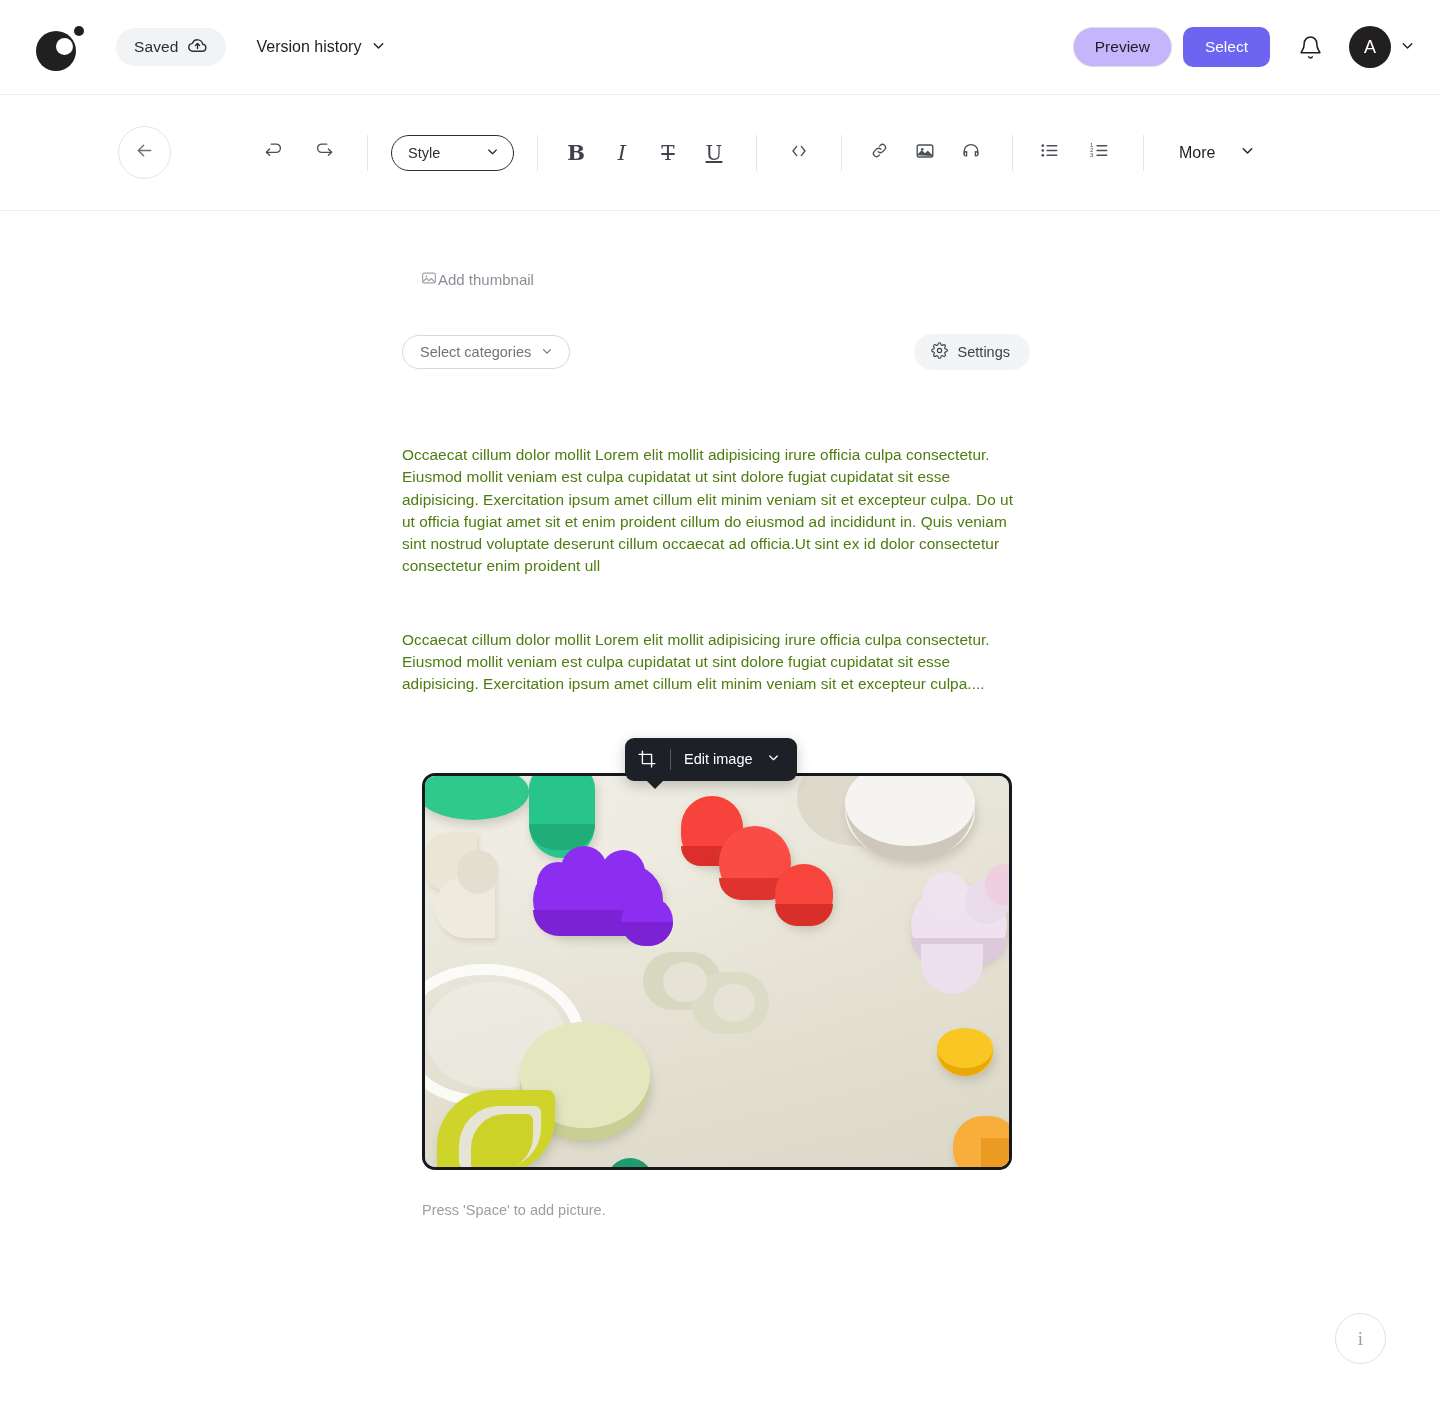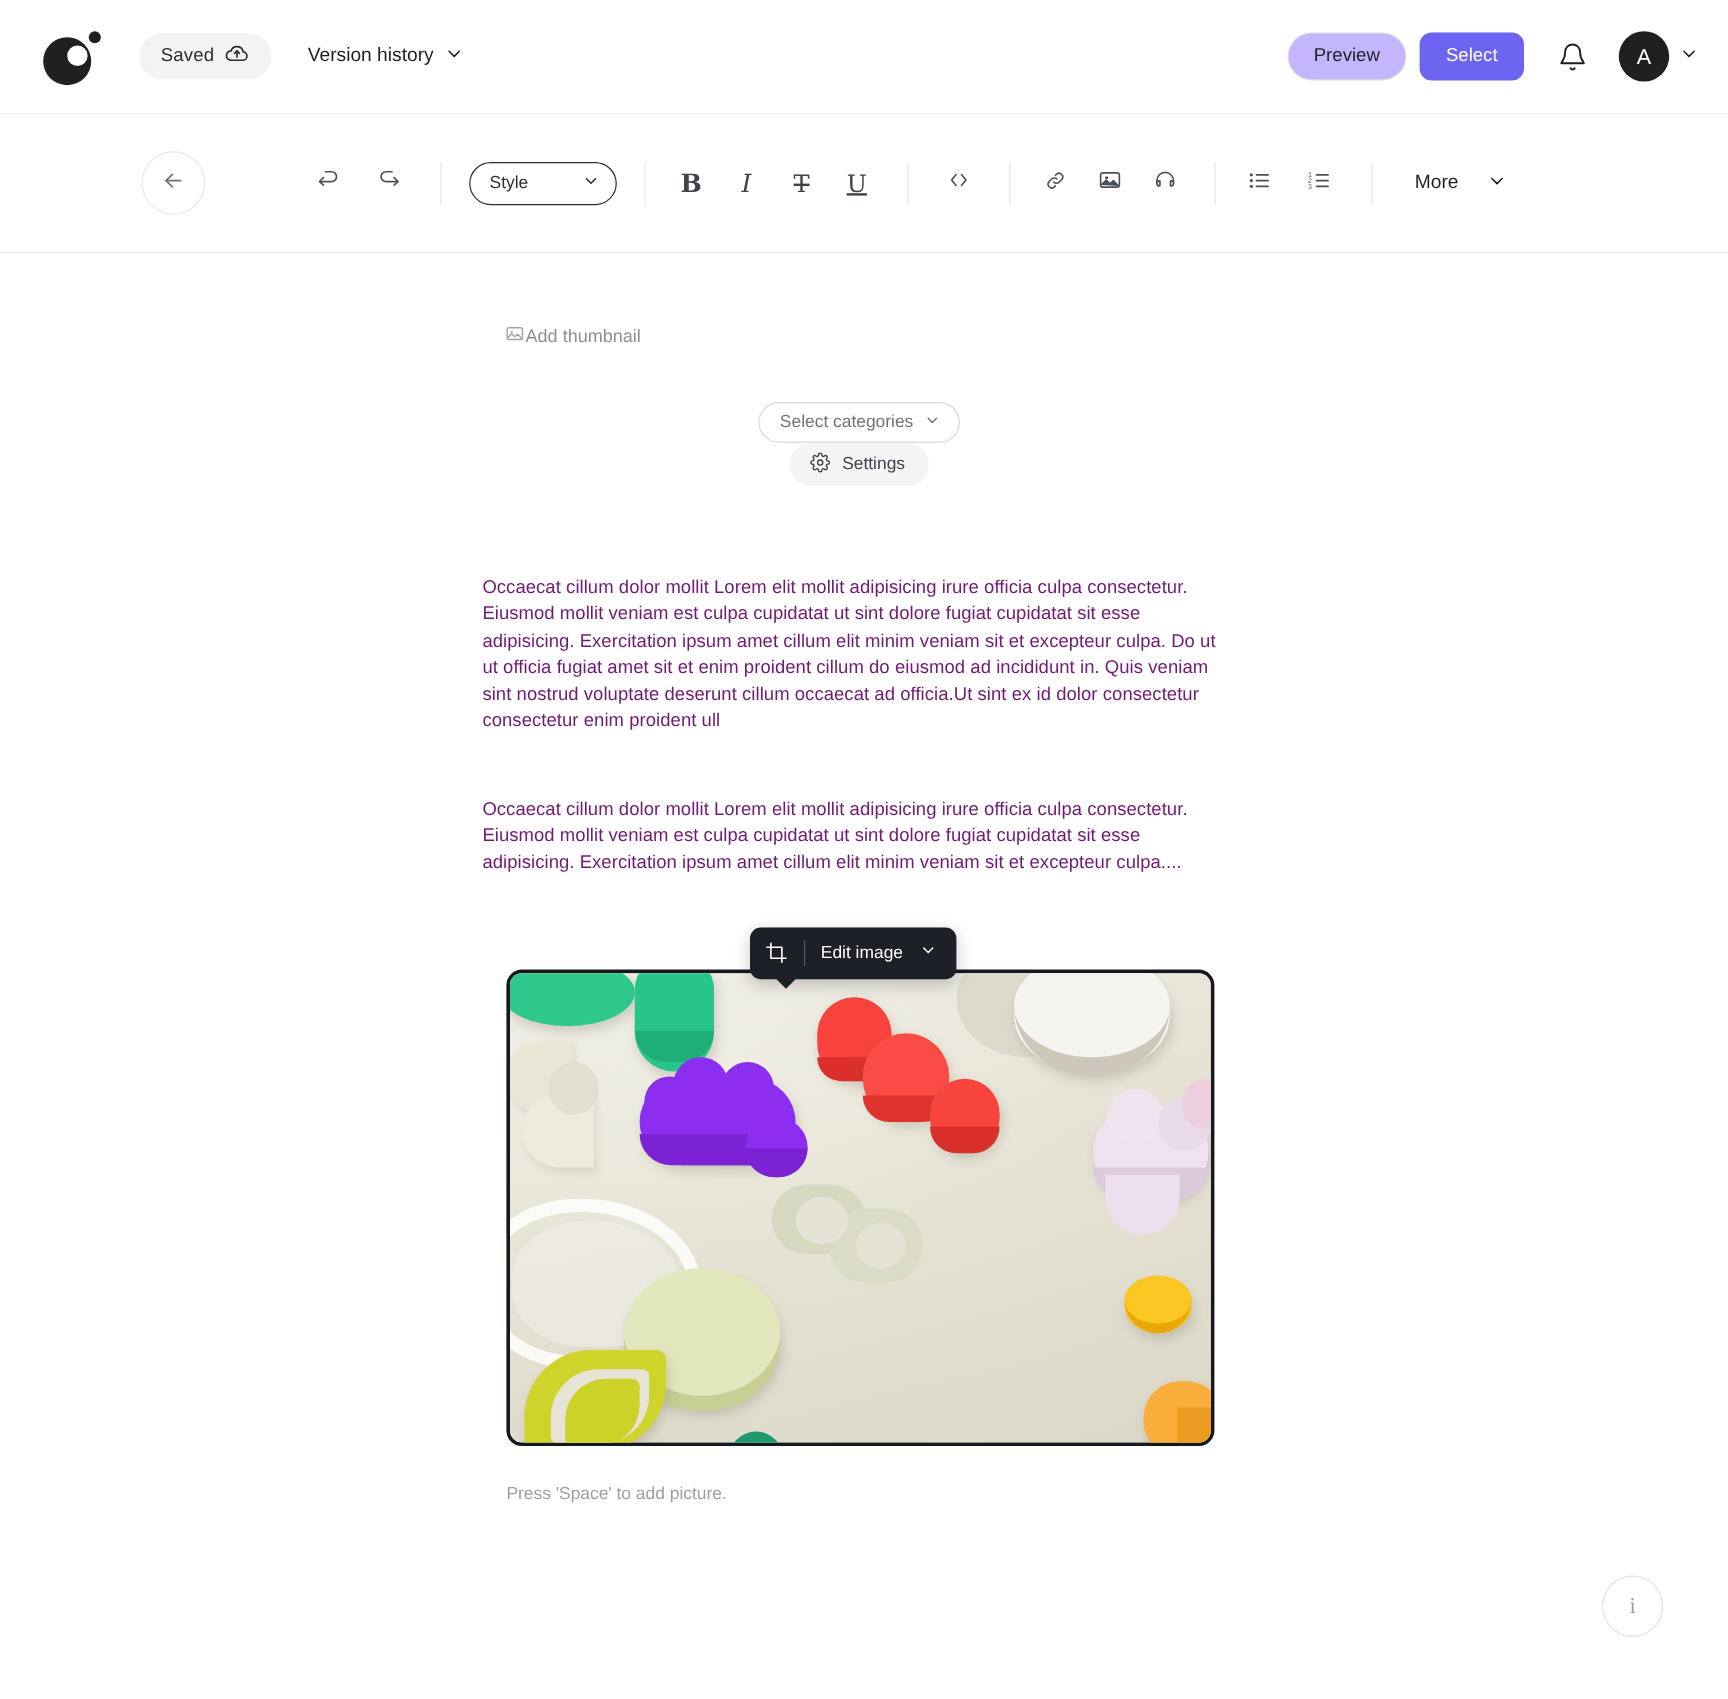--- a/index.html
+++ b/index.html
@@ -143,36 +143,35 @@
   }
   .doc-title {
     font-family: "DejaVu Serif", serif;
     font-size: 34px; font-weight: 700;
     color: #16181c; letter-spacing: -0.4px;
     margin: 45px 0 0 0; line-height: 1.15;
   }
   .meta-row {
     display: flex; align-items: center; justify-content: space-between;
     margin-top: 43px;
-    flex-direction: column;
   }
   .categories-pill {
     height: 34px; border: 1px solid #d6d9dd; border-radius: 18px;
     display: inline-flex; align-items: center; gap: 9px;
     padding: 0 15px 0 17px;
     font-size: 14.5px; color: #6e747c; cursor: pointer;
   }
   .settings-pill {
     height: 36px; background: #f3f4f6; border-radius: 18px;
     display: inline-flex; align-items: center; gap: 10px;
     padding: 0 20px 0 17px;
     font-size: 14.5px; color: #3d4149; cursor: pointer;
   }
   .para {
-    font-size: 15.4px; line-height: 22.3px; color: #701a75;
+    font-size: 15.4px; line-height: 22.3px; color: #4d7c0f;
     margin: 0; letter-spacing: .05px;
   }
   .para-1 { margin-top: 74px; }
   .para-2 { margin-top: 51px; }
 
   
   .img-block { margin-top: 77px; position: relative; width: 590px; margin-left: 20px; }
   .img-frame {
     width: 590px; height: 397px;
     border: 3px solid #15181c;

